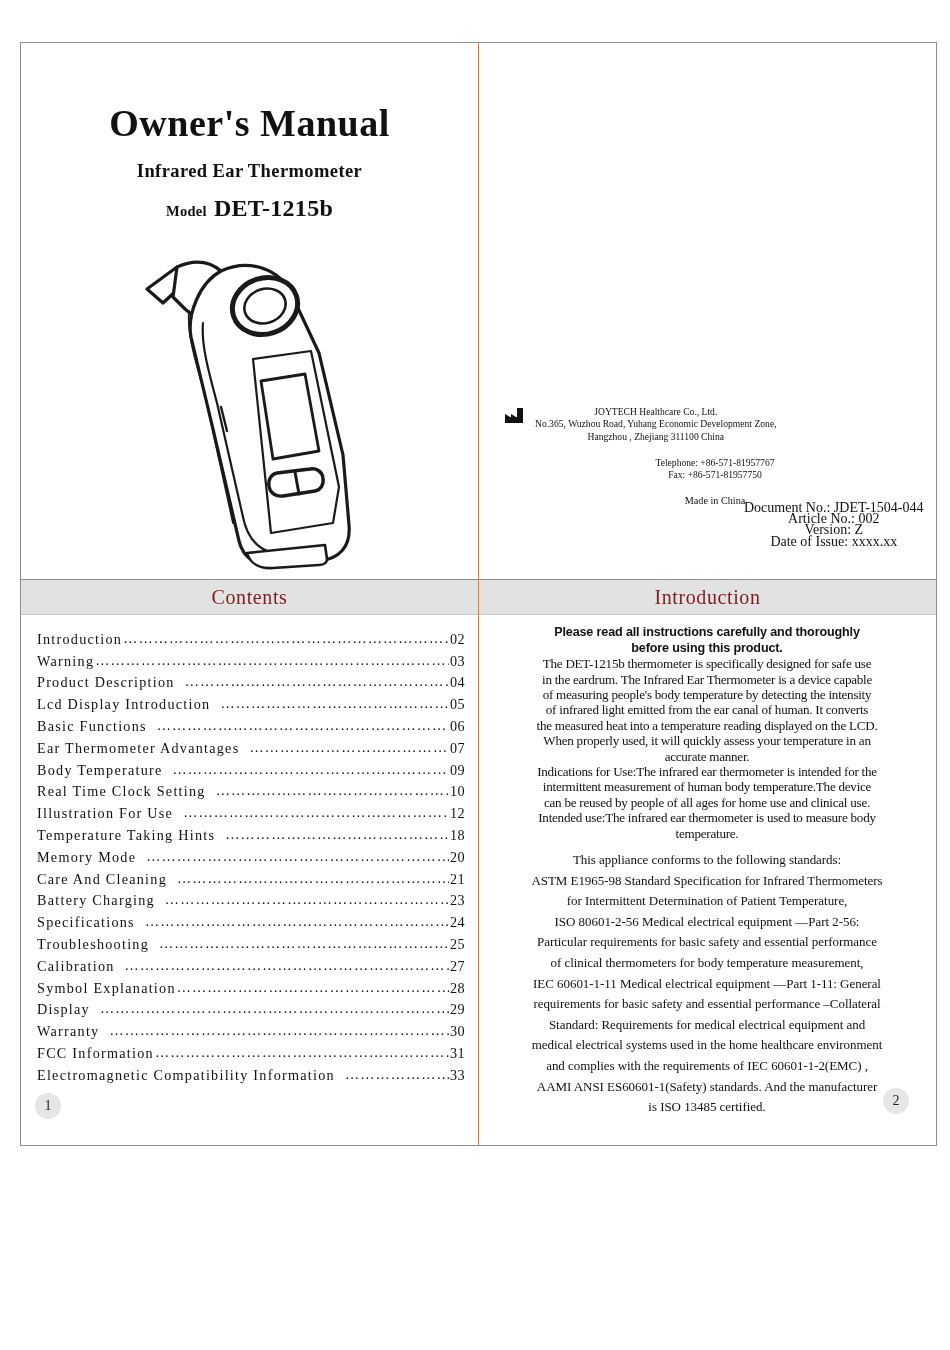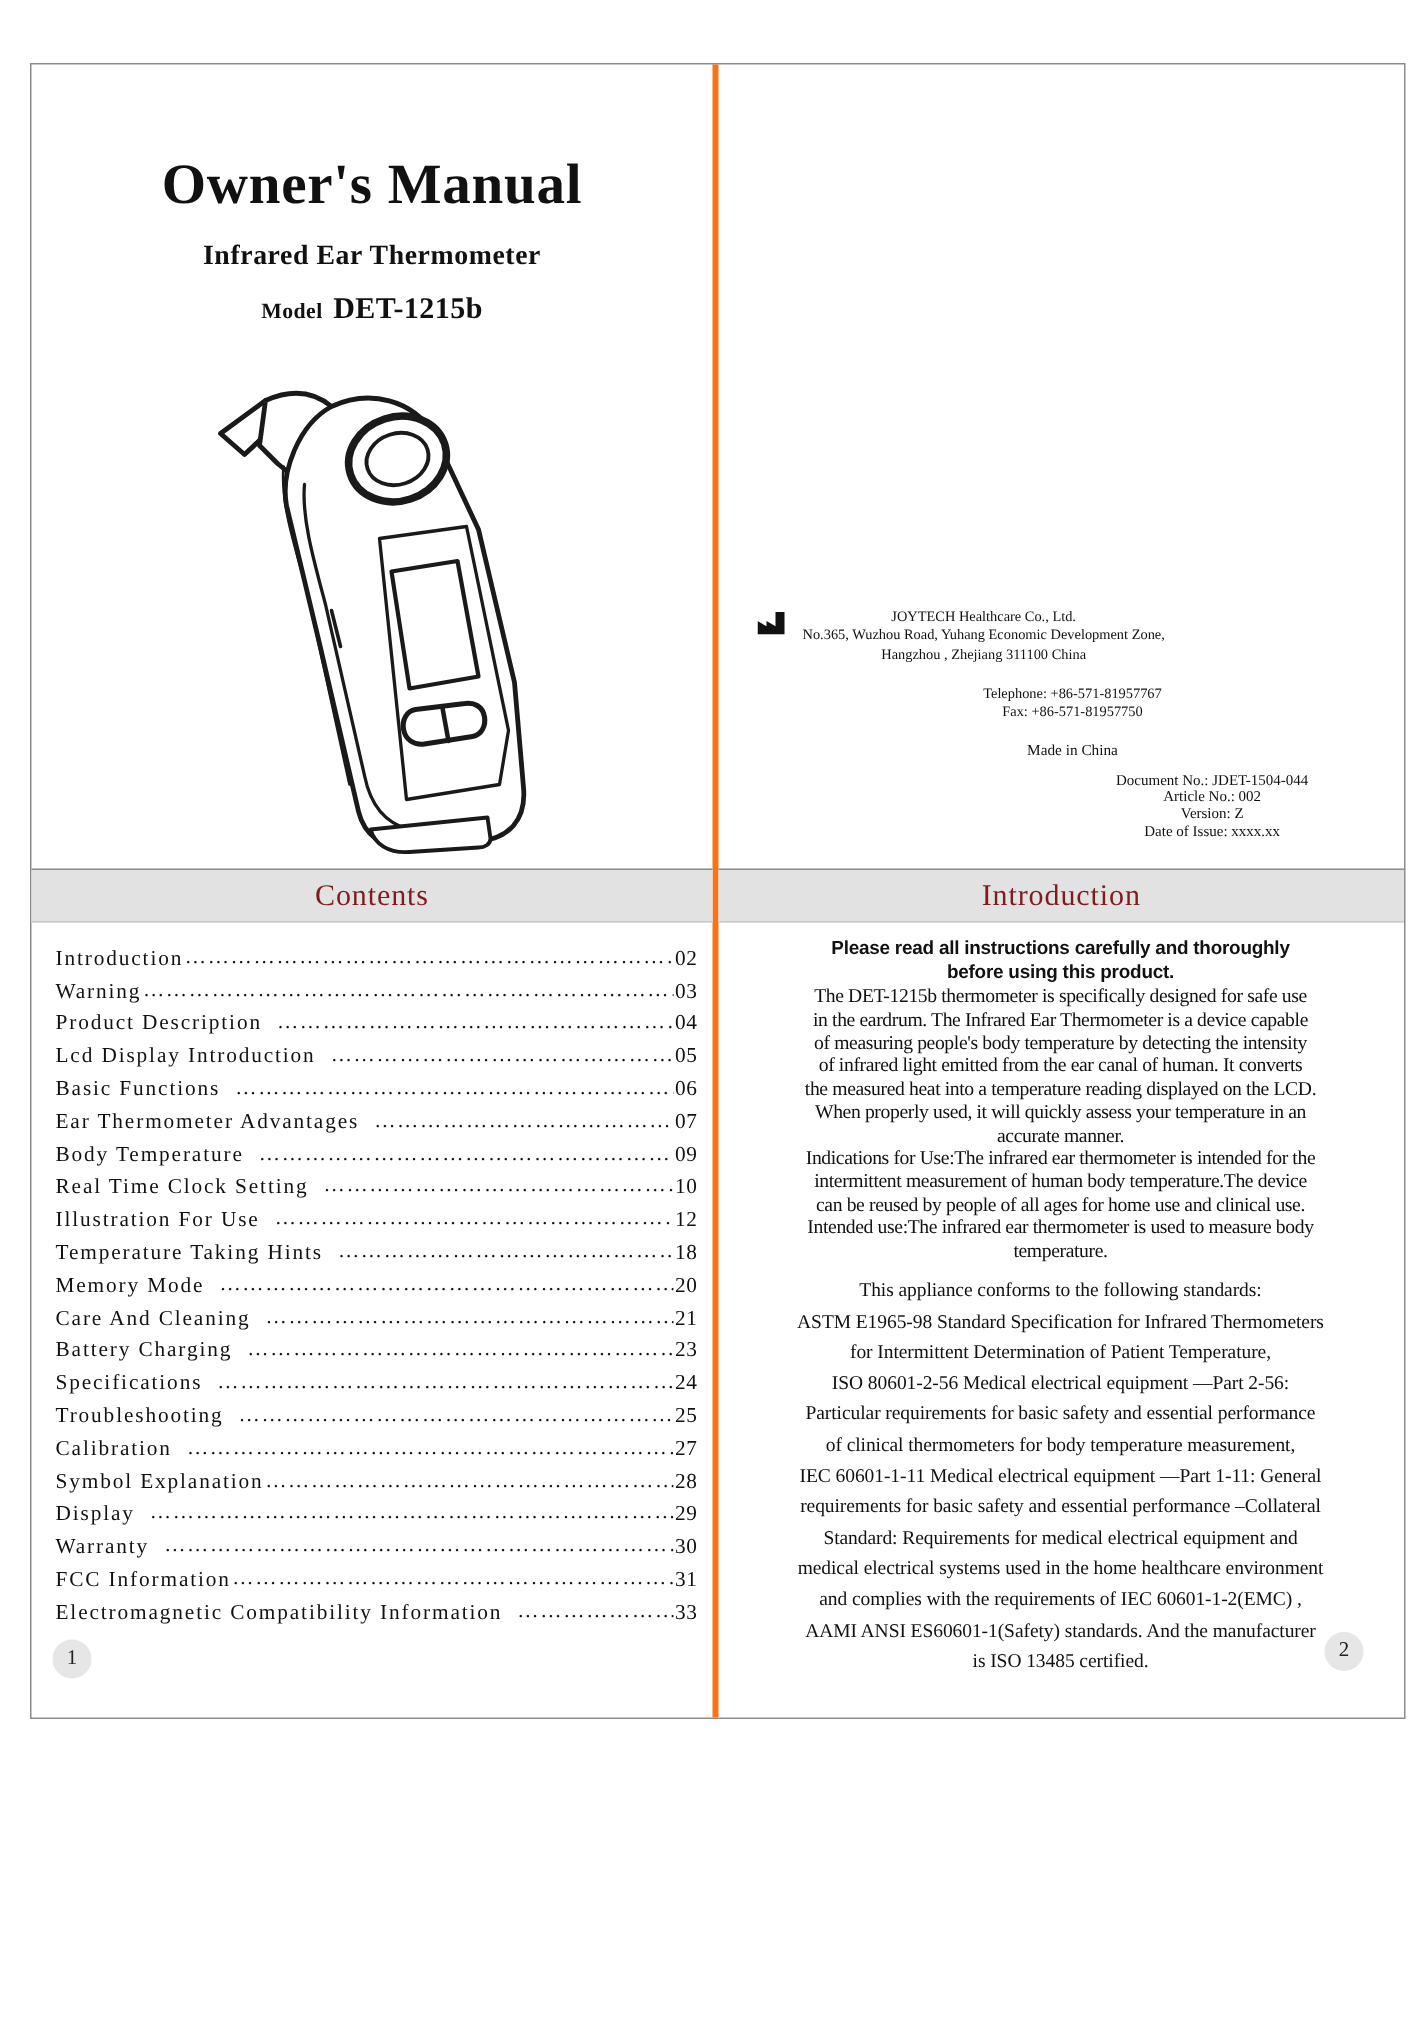--- a/index.html
+++ b/index.html
@@ -7,52 +7,52 @@
     width:950px;height:1350px;background:#ffffff;
     font-family:"Liberation Serif", serif;
     -webkit-font-smoothing:antialiased;
   }
   .page-frame{
     position:absolute;left:20px;top:42px;width:917px;height:1104px;
     border:1px solid #8c8c8c;box-sizing:border-box;
     display:flex;
   }
   .col{position:relative;box-sizing:border-box;}
-  .col-left{width:458px;border-right:4px solid #f97316;}
+  .col-left{width:458px;border-right:1px solid #f97316;}
   .col-right{width:457px;text-align:center;}
 
   
   .cover{position:absolute;left:0;top:0;width:100%;height:536px;}
   .title{
     text-align:center;margin-top:58px;
     font-size:38px;font-weight:bold;letter-spacing:.5px;
     font-family:"Liberation Serif", serif;color:#111;
   }
   .subtitle{
     text-align:center;margin-top:16px;font-size:18.5px;font-weight:bold;
     letter-spacing:.4px;color:#111;
   }
   .model-line{
     text-align:center;margin-top:13px;color:#111;
   }
   .model-label{font-size:14.5px;font-weight:bold;letter-spacing:.3px;}
-  .model-value{font-size:20px;font-weight:bold;letter-spacing:.3px;margin-left:7px;}
+  .model-value{font-size:24px;font-weight:bold;letter-spacing:.3px;margin-left:7px;}
 
   .device-wrap{position:absolute;left:122px;top:198px;width:230px;height:340px;}
 
   
   .company{position:absolute;left:26px;top:363px;width:420px;
     font-size:9.6px;line-height:12.3px;color:#111;}
   .company .row{display:flex;align-items:flex-start;}
   .factory-icon{flex:0 0 auto;margin-right:8px;margin-top:2px;}
   .company .addr div{white-space:nowrap;}
   .contact{margin-top:14px;}
   .contact div{white-space:nowrap;}
   .made{margin-top:14px;font-size:10.2px;}
-  .docinfo{position:absolute;left:265px;top:472px;font-size:10px;
+  .docinfo{position:absolute;left:265px;top:459px;font-size:14px;
     line-height:11.2px;color:#111;}
   .docinfo div{white-space:nowrap;}
 
   
   .band{
     position:absolute;left:0;top:536px;width:100%;height:36px;
     background:#e2e2e2;border-top:1px solid #8c8c8c;border-bottom:1px solid #c9c9c9;
     box-sizing:border-box;
   }
   .band-title{

